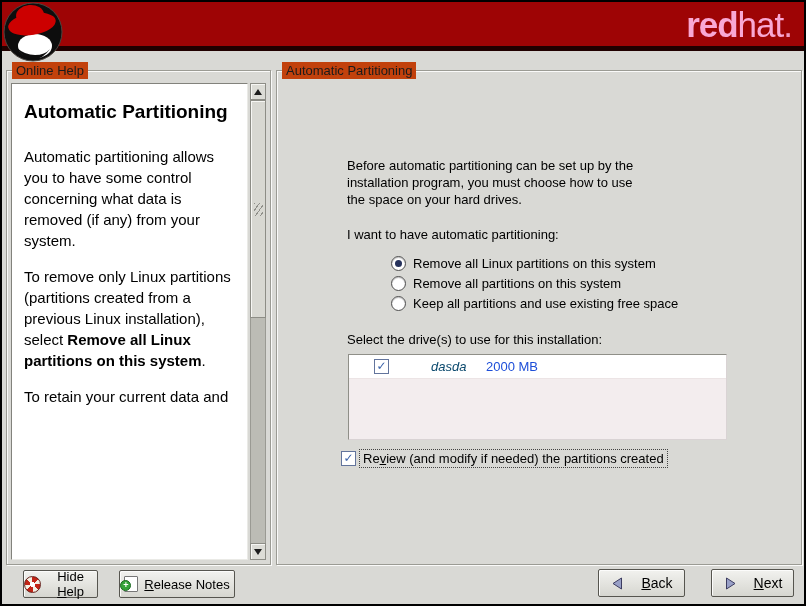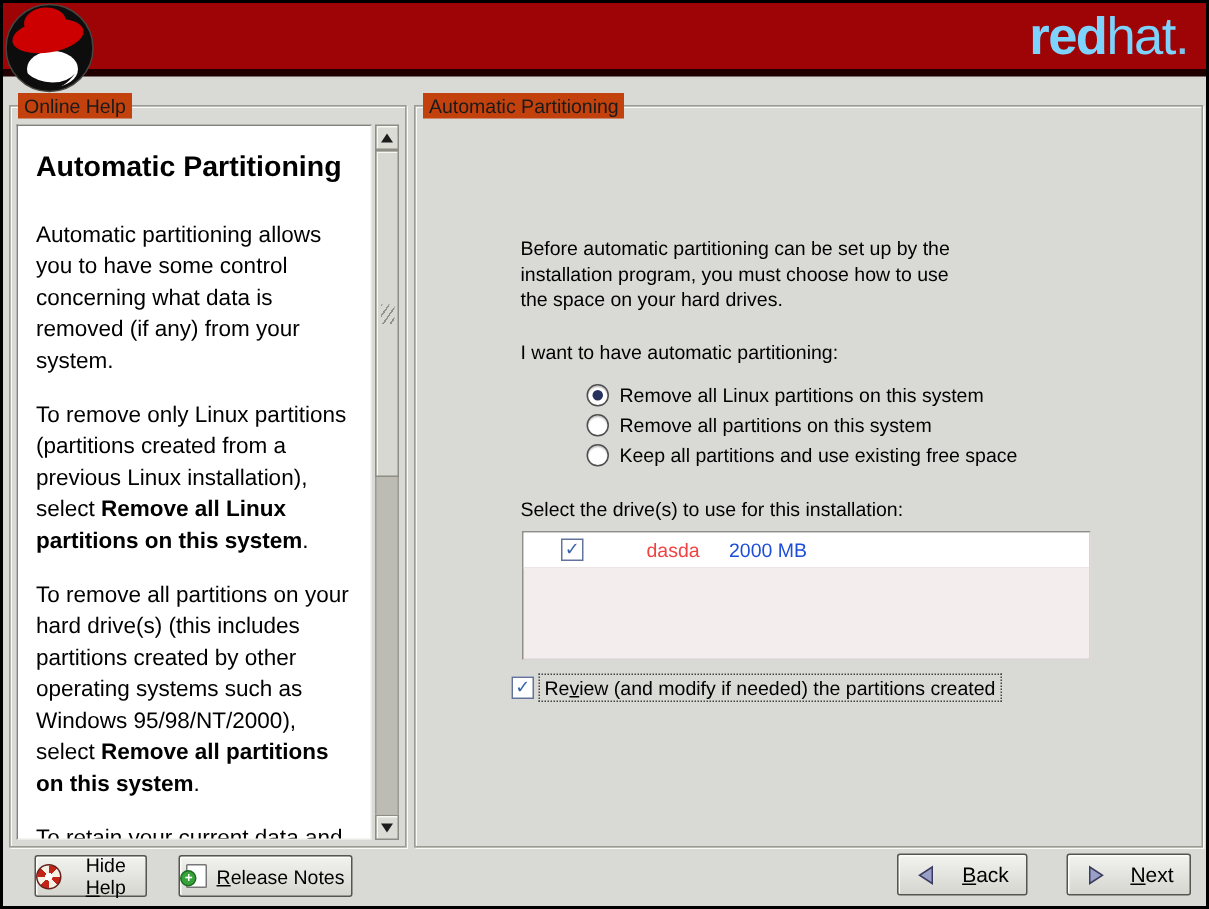--- a/index.html
+++ b/index.html
@@ -3,21 +3,21 @@
 <meta charset="utf-8">
 <style>
   html,body {margin:0; padding:0; background:#555;}
   body {font-family:"Liberation Sans","DejaVu Sans",sans-serif; color:#000;}
   .window {position:relative; width:806px; height:606px; box-sizing:border-box;
            background:#d9d9d5; border:2px solid #000; overflow:hidden;}
 
   
   .header {position:absolute; left:0; top:0; width:802px; height:44px; background:#9e0405;}
   .header-strip {position:absolute; left:0; top:44px; width:802px; height:5px; background:#200000;}
-  .brand {position:absolute; right:12px; top:1px; font-size:35px; color:#7dd3fc; letter-spacing:-1px; line-height:44px;}
+  .brand {position:absolute; right:12px; top:1px; font-size:35px; color:#f9a8d4; letter-spacing:-1px; line-height:44px;}
   .brand .b {font-weight:bold;}
   .brand .dot {opacity:.92;}
   .shadowman {position:absolute; left:1px; top:-1px; z-index:5;}
 
   
   .frame {position:absolute; border:1px solid #9b9b94;
           box-shadow:1px 1px 0 rgba(255,255,255,.85), inset 1px 1px 0 rgba(255,255,255,.85);}
   .frame-left  {left:4px;   top:68px; width:263px; height:493px;}
   .frame-right {left:274px; top:68px; width:524px; height:493px;}
   .frame-label {position:absolute; top:-9px; left:5px; background:#c2410c; padding:0 4px;
@@ -58,21 +58,21 @@
 
   .drives-label {position:absolute; left:345px; top:330px; font-size:13px;}
   .listbox {position:absolute; left:346px; top:352px; width:377px; height:84px; background:#f3edee;
             border:1px solid; border-color:#8f8f88 #d9d3d4 #d9d3d4 #8f8f88; overflow:hidden; box-sizing:content-box;}
   .drive-row {height:23px; background:#fff; border-bottom:1px solid #ece4e5; display:flex; align-items:center;}
   .checkbox {width:13px; height:13px; background:#fff; border:1px solid #62749c;
              display:inline-flex; align-items:center; justify-content:center; box-sizing:content-box;}
   .drive-row .checkbox {margin-left:25px;}
   .check {font-family:"DejaVu Sans",sans-serif; font-weight:bold; font-size:12px; line-height:1;
           color:#3a62a9; margin-top:-1px;}
-  .drive-name {margin-left:42px; color:#ef4444; font-size:13px; width:45px;}
+  .drive-name {margin-left:42px; color:#0c4a6e; font-size:13px; width:45px;font-style:italic;}
   .drive-size {margin-left:10px; color:#1d4ed8; font-size:13px;}
 
   .review-row {position:absolute; left:339px; top:448px; display:flex; align-items:center;}
   .review-row .checkbox {margin-right:4px;}
   .review-label {font-size:13px; outline:1px dotted #444; padding:1px 3px;}
 
   
   .btn {position:absolute; height:28px; box-sizing:border-box; cursor:default;
         background:linear-gradient(#f2f2ef,#d6d6d0); border:1px solid #56554f; border-radius:2px;
         box-shadow:inset 1px 1px 0 #fcfcfb; display:flex; align-items:center; justify-content:center;
@@ -122,27 +122,20 @@
             <p><span>Automatic partitioning allows
 you to have some control
 concerning what data is
 removed (if any) from your
 system.</span></p>
             <p><span>To remove only Linux partitions
 (partitions created from a
 previous Linux installation),
 select </span><b>Remove all Linux
 partitions on this system</b><span>.</span></p>
-            <p><span>To remove all partitions on your
-hard drive(s) (this includes
-partitions created by other
-operating systems such as
-Windows 95/98/NT/2000),
-select </span><b>Remove all partitions
-on this system</b><span>.</span></p>
             <p><span>To retain your current data and</span></p>
           </div>
       </div>
       <div class="scrollbar">
         <div class="sb-btn">
             <span class="tri-up"></span>
           </div>
         <div class="sb-track">
           <div class="sb-thumb">
               <span class="grip"></span>

